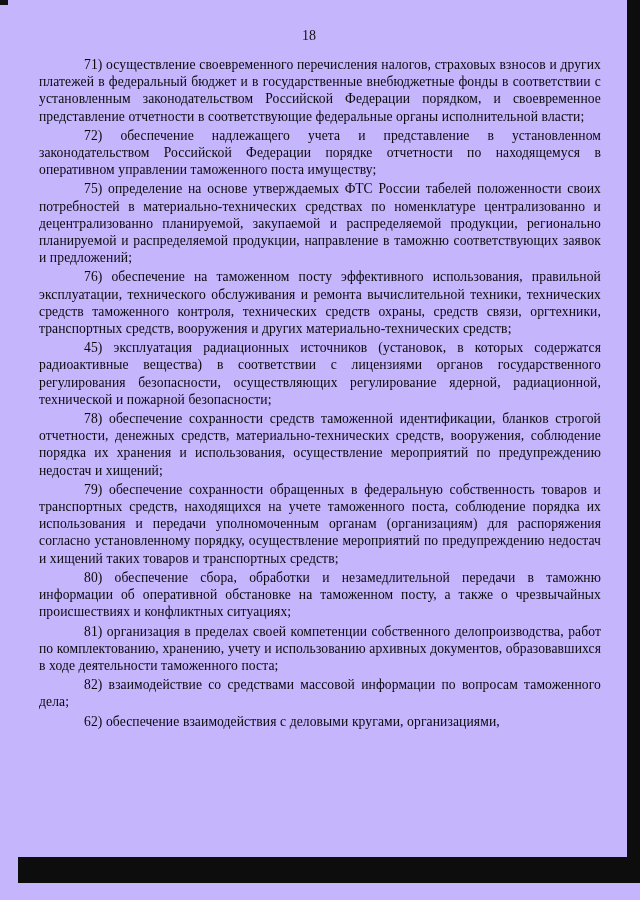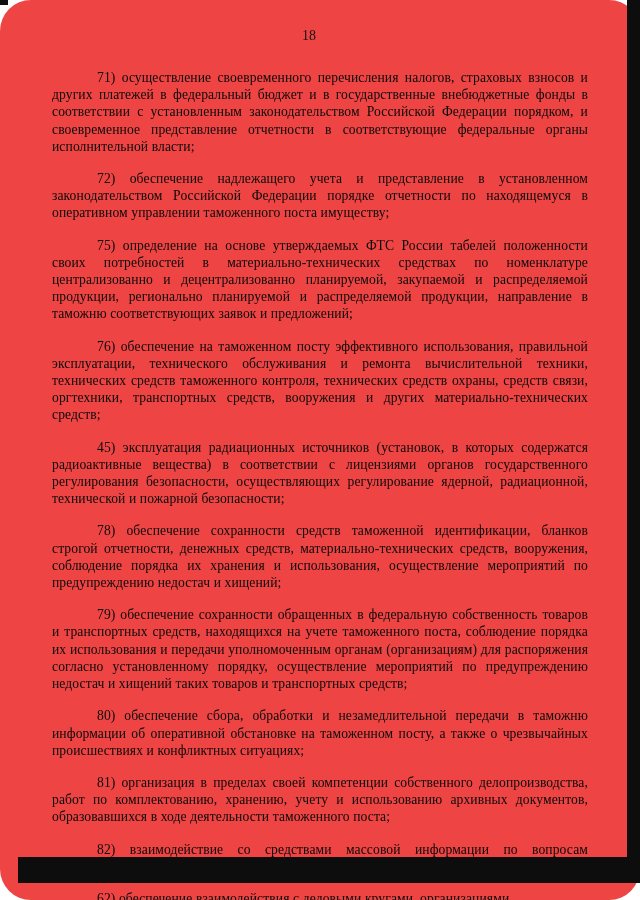--- a/index.html
+++ b/index.html
@@ -10,22 +10,21 @@
     width: 640px;
     height: 900px;
     background: #ffffff;
     position: relative;
     overflow: hidden;
     font-family: "Liberation Serif", "DejaVu Serif", serif;
   }
   .page {
     position: absolute;
     inset: 0;
-    background: #ef4444;
-    border-radius: 31px;
+    background: #c4b5fd;
   }
   .page-number {
     position: absolute;
     top: 28px;
     left: 0;
     width: 618px;
     text-align: center;
     font-size: 14px;
     color: #111;
   }
@@ -34,21 +33,21 @@
     top: 54px;
     left: 37px;
     width: 566px;
     font-size: 13.6px;
     line-height: 17.2px;
     text-align: justify;
     color: #090909;
     letter-spacing: 0.1px;
   }
   .content p {
-    margin: 15px;
+    margin: 2px;
     padding: 0;
     text-indent: 45px;
   }
   .scan-right {
     position: absolute;
     top: 0;
     right: 0;
     width: 13px;
     height: 883px;
     background: #0d0d0d;

